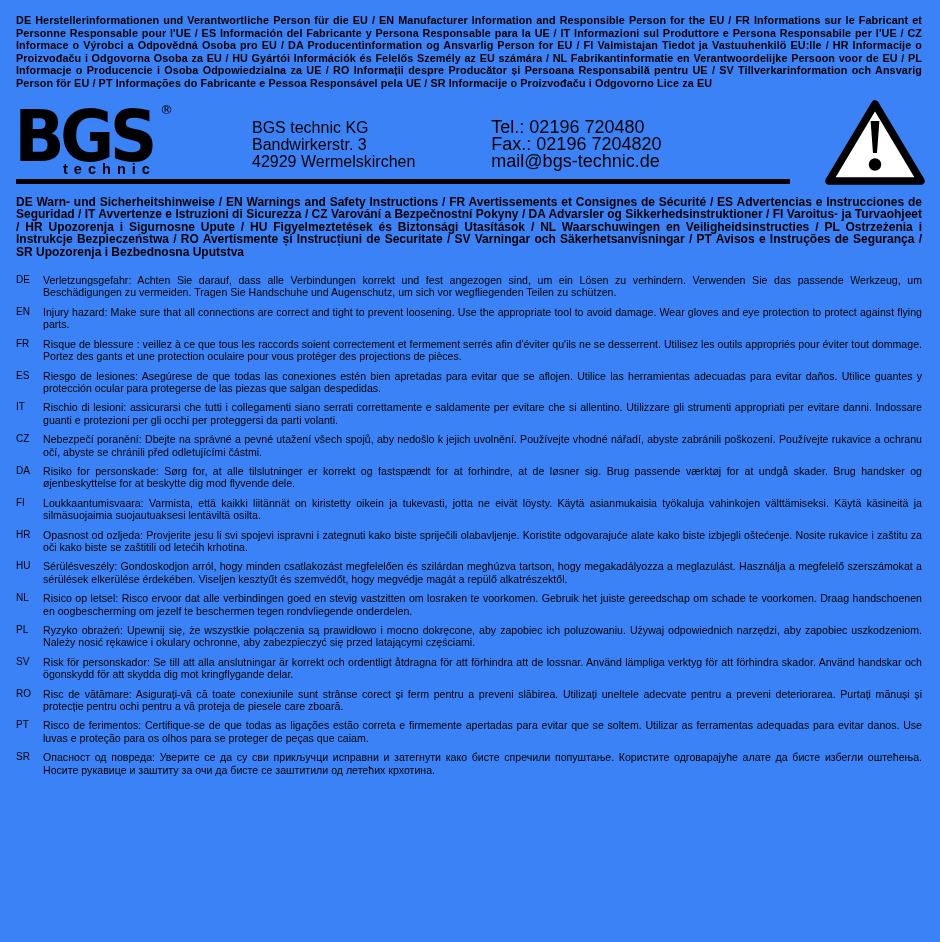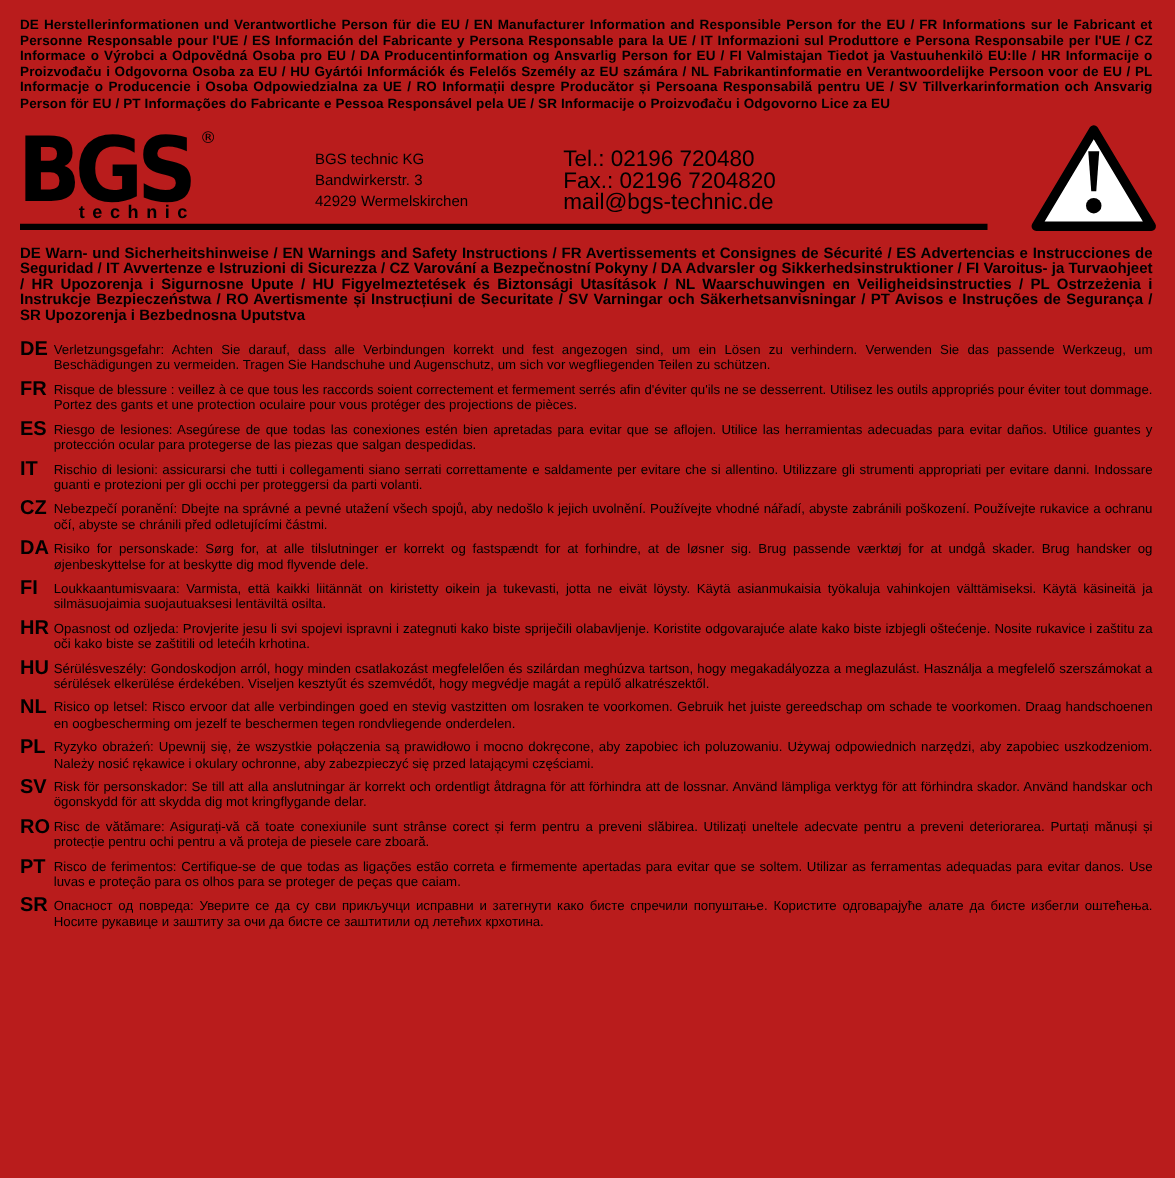--- a/index.html
+++ b/index.html
@@ -2,41 +2,41 @@
 <html><head>
 <meta charset="utf-8">
 <style>
   * { margin: 0; padding: 0; box-sizing: border-box; }
   html, body { background: #ffffff; }
   body { font-family: "Liberation Sans", sans-serif; color: #000; }
   .page {
     position: relative;
     width: 940px;
     height: 942px;
-    background: #b91c1c;
+    background: #3b82f6;
     padding: 14px 18px 0 16px;
     overflow: hidden;
   }
   .intro {
     font-weight: bold;
     font-size: 10.8px;
     line-height: 12.6px;
     text-align: justify;
     letter-spacing: 0.1px;
   }
   .brand-row {
     position: relative;
     margin-top: 6px;
     height: 84px;
     display: flex;
     align-items: center;
     gap: 30px;
   }
   .logo-wrap { width: 160px; flex: 0 0 160px; margin-top: 5px; }
-  .addr-block { margin-left: 46px; margin-top: 13px; font-size: 12px; line-height: 17px; white-space: nowrap; }
+  .addr-block { margin-left: 46px; margin-top: 13px; font-size: 16px; line-height: 17px; white-space: nowrap; }
   .tel-block  { margin-left: 46px; margin-top: 13px; font-size: 18px; line-height: 17px; white-space: nowrap; }
   .website {
     margin-left: 28px;
     align-self: flex-end;
     margin-bottom: 6px;
     font-weight: bold;
     font-size: 17.5px;
     letter-spacing: 0.2px;
     white-space: nowrap;
   }
@@ -51,22 +51,22 @@
     margin-top: 12px;
     font-weight: bold;
     font-size: 12px;
     line-height: 12.5px;
     text-align: justify;
   }
   .warnings-list { margin-top: 16px; }
   .warning-item { display: flex; margin-bottom: 7px; }
   .warning-item .code {
     flex: 0 0 27px;
-    font-weight: bold;
-    font-size: 16px;
+    font-weight: normal;
+    font-size: 10px;
     line-height: 12.4px;
   }
   .warning-item .text {
     flex: 1;
     font-size: 10.6px;
     line-height: 12.4px;
     text-align: justify;
   }
 </style>
 </head>
@@ -114,20 +114,24 @@
 
   <div class="warnings-heading">DE Warn- und Sicherheitshinweise  /  EN Warnings and Safety Instructions  /  FR Avertissements et Consignes de Sécurité  /  ES Advertencias e Instrucciones de Seguridad  /  IT Avvertenze e Istruzioni di Sicurezza  /  CZ Varování a Bezpečnostní Pokyny  /  DA Advarsler og Sikkerhedsinstruktioner  /  FI Varoitus- ja Turvaohjeet  /  HR Upozorenja i Sigurnosne Upute  /  HU Figyelmeztetések és Biztonsági Utasítások  /  NL Waarschuwingen en Veiligheidsinstructies  /  PL Ostrzeżenia i Instrukcje Bezpieczeństwa  /  RO Avertismente și Instrucțiuni de Securitate  /  SV Varningar och Säkerhetsanvisningar  /  PT Avisos e Instruções de Segurança  /  SR Upozorenja i Bezbednosna Uputstva</div>
 
   <div class="warnings-list">
 
       <div class="warning-item">
         <span class="code">DE</span>
         <span class="text">Verletzungsgefahr: Achten Sie darauf, dass alle Verbindungen korrekt und fest angezogen sind, um ein Lösen zu verhindern. Verwenden Sie das passende Werkzeug, um Beschädigungen zu vermeiden. Tragen Sie Handschuhe und Augenschutz, um sich vor wegfliegenden Teilen zu schützen.</span>
       </div>
 
+      <div class="warning-item">
+        <span class="code">EN</span>
+        <span class="text">Injury hazard: Make sure that all connections are correct and tight to prevent loosening. Use the appropriate tool to avoid damage. Wear gloves and eye protection to protect against flying parts.</span>
+      </div>
 
       <div class="warning-item">
         <span class="code">FR</span>
         <span class="text">Risque de blessure : veillez à ce que tous les raccords soient correctement et fermement serrés afin d'éviter qu'ils ne se desserrent. Utilisez les outils appropriés pour éviter tout dommage. Portez des gants et une protection oculaire pour vous protéger des projections de pièces.</span>
       </div>
 
       <div class="warning-item">
         <span class="code">ES</span>
         <span class="text">Riesgo de lesiones: Asegúrese de que todas las conexiones estén bien apretadas para evitar que se aflojen. Utilice las herramientas adecuadas para evitar daños. Utilice guantes y protección ocular para protegerse de las piezas que salgan despedidas.</span>
       </div>

